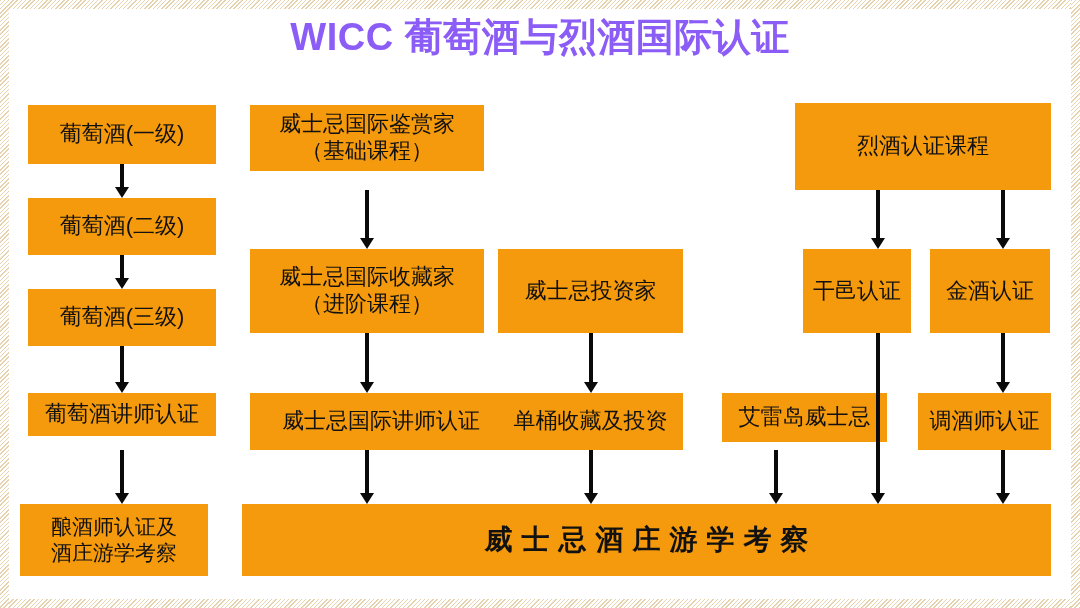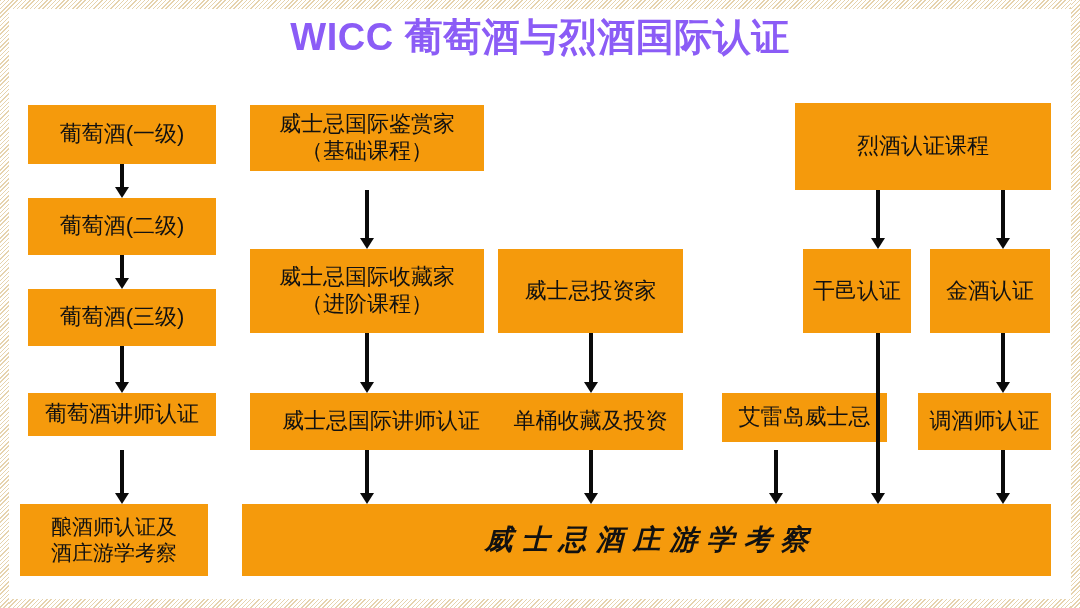--- a/index.html
+++ b/index.html
@@ -188,15 +188,15 @@
     <div class="shaft" style="height:49px;"></div>
     <div class="head" style="top:49px;"></div>
   </div>
 
   <div class="node" style="left:918px; top:393px; width:133px; height:57px;">调酒师认证</div>
   <div class="arrow" style="left:1001px; top:450px; width:4px; height:54px;">
     <div class="shaft" style="height:43px;"></div>
     <div class="head" style="top:43px;"></div>
   </div>
 
-  <div class="node banner" style="left:242px; top:504px; width:809px; height:72px;font-style:italic;">威士忌酒庄游学考察</div>
+  <div class="node banner" style="left:242px; top:504px; width:809px; height:72px;">威士忌酒庄游学考察</div>
 
 </div>
 
 </body></html>

